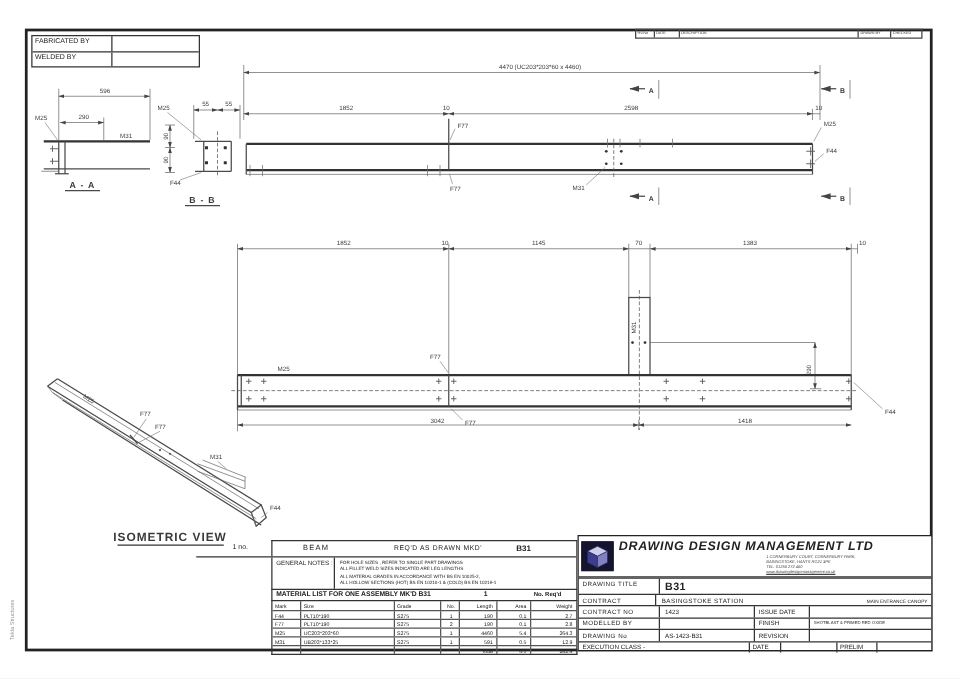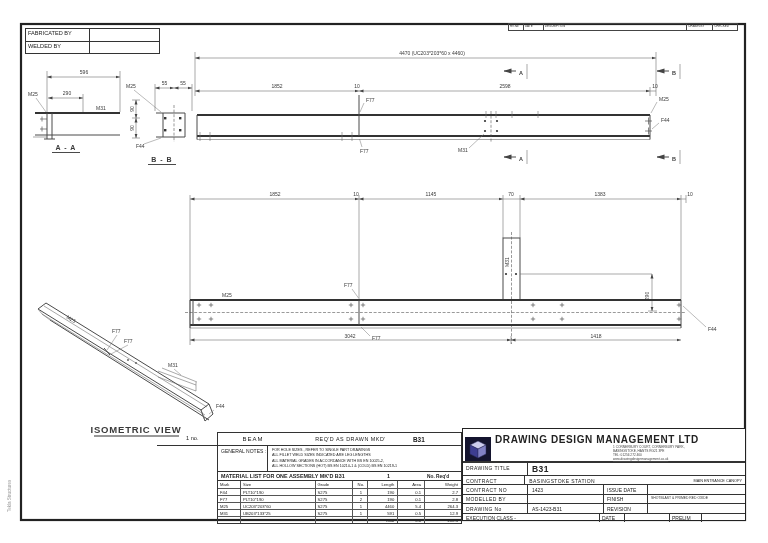--- a/index.html
+++ b/index.html
@@ -45,21 +45,21 @@
   #mlrow .mll{width:34px;font-weight:bold;font-size:4.8px;}
   #mtable{margin-left:60px;border-left:1px solid #333;border-right:1px solid #333;border-bottom:1.4px solid #333;box-sizing:border-box;font-size:4.2px;}
   .mrow{display:flex;height:7px;box-sizing:border-box;border-top:1px solid #555;}
   .mrow:first-child{border-top:none;}
   .mc{border-right:1px solid #555;padding:0.5px 1px 0 2px;box-sizing:border-box;overflow:hidden;white-space:nowrap;}
   .mc:last-child{border-right:none;}
   .c0{width:23px;} .c1{width:75px;} .c2{width:38px;} .c3{width:15px;text-align:center;}
   .c4{width:30px;text-align:right;padding-right:3px;} .c5{width:27px;text-align:right;padding-right:3px;} .c6{width:36px;text-align:right;padding-right:3px;}
   
   #tblock{left:462px;top:428px;width:284px;height:93px;border:1.8px solid #222;background:#fff;}
-  #logorow{height:32px;border-bottom:1px solid #333;display:flex;align-items:flex-end;}
+  #logorow{height:32px;border-bottom:1px solid #333;display:flex;align-items:center;font-style:italic;}
   #logo{width:26px;height:24px;margin-left:2px;background:#14142e;position:relative;flex:none;}
   #cwrap{flex:1;padding-left:4px;}
   #company{font-size:10px;font-weight:bold;letter-spacing:0.6px;white-space:nowrap;}
   #addr{font-size:3.2px;line-height:1.25;color:#444;padding-left:118px;}
   #addr .url{text-decoration:underline;}
   .trow{display:flex;box-sizing:border-box;border-top:1px solid #333;font-size:5px;}
   .trow:first-child{border-top:none;}
   .tl{width:65px;border-right:1px solid #333;padding:1.5px 0 0 3px;box-sizing:border-box;letter-spacing:0.4px;}
   .tv{flex:1;padding:1.5px 0 0 4px;letter-spacing:0.4px;}
   #r-title{height:13px;}

